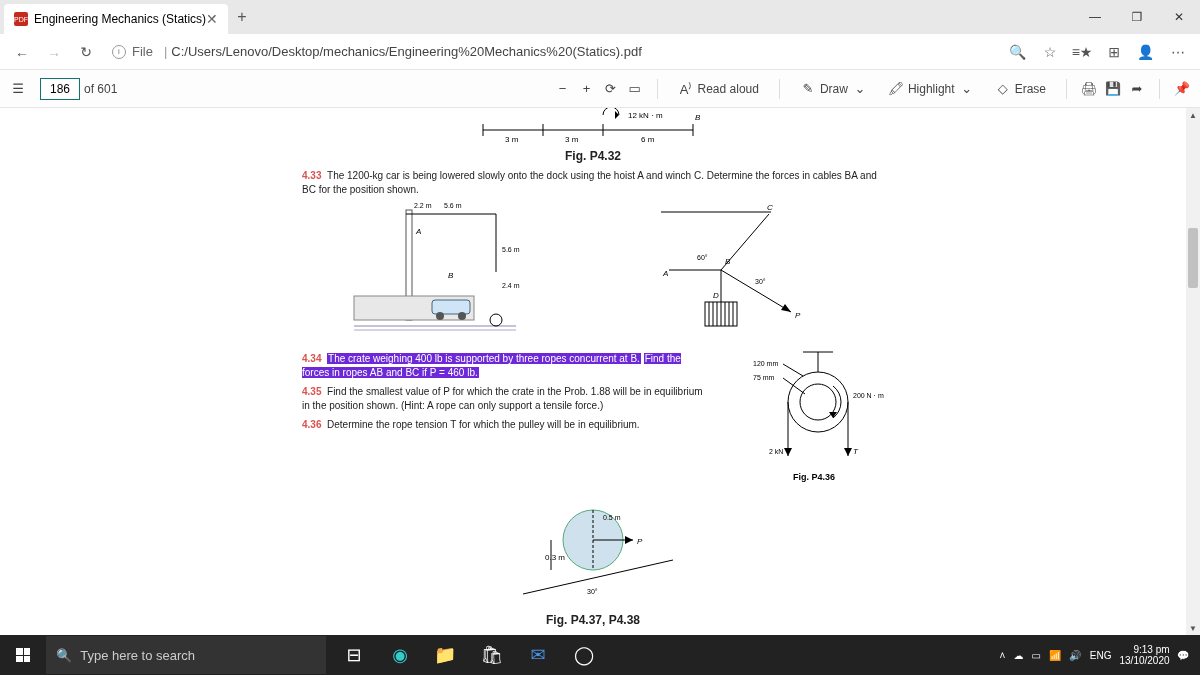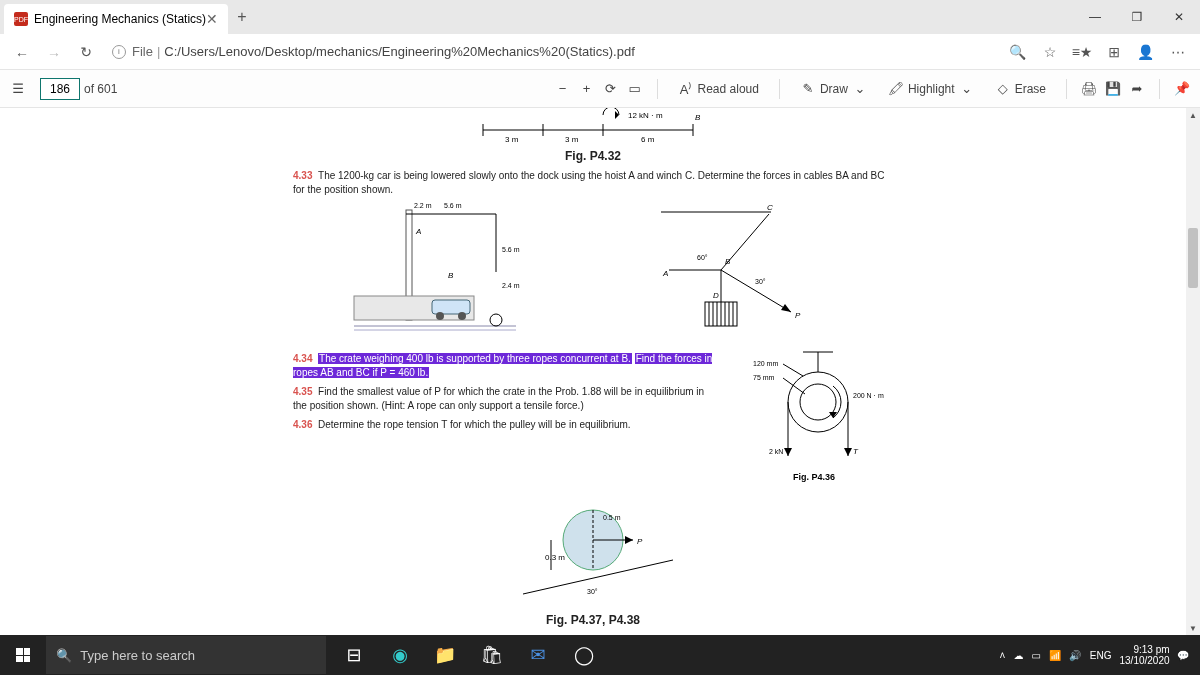--- a/index.html
+++ b/index.html
@@ -8,35 +8,35 @@
 .tab { background: #fff; height: 30px; margin-top: 4px; margin-left: 4px; display: flex; align-items: center; padding: 0 10px; border-radius: 4px 4px 0 0; min-width: 220px; font-size: 12px; }
 .tab .pdf-ico { width: 14px; height: 14px; background: #c42b1c; color: #fff; font-size: 7px; display: flex; align-items: center; justify-content: center; margin-right: 6px; border-radius: 2px; }
 .tab .close { margin-left: auto; font-size: 14px; color: #666; }
 .newtab { width: 28px; height: 28px; display: flex; align-items: center; justify-content: center; font-size: 16px; color: #555; }
 .win-controls { margin-left: auto; display: flex; }
 .win-btn { width: 42px; height: 34px; display: flex; align-items: center; justify-content: center; font-size: 12px; color: #333; }
 .addrbar { height: 36px; display: flex; align-items: center; padding: 0 8px; gap: 4px; border-bottom: 1px solid #e5e5e5; }
 .nav-ico { width: 28px; height: 28px; display: flex; align-items: center; justify-content: center; color: #555; font-size: 14px; }
 .addr { flex: 1; display: flex; align-items: center; font-size: 13px; color: #444; padding: 0 8px; }
 .addr .lock { color: #777; margin-right: 6px; font-size: 11px; border: 1px solid #999; border-radius: 50%; width: 14px; height: 14px; display: flex; align-items: center; justify-content: center; font-size: 8px; }
-.addr .file-label { color: #666; margin-right: 4px; }
+.addr .file-label { color: #666; margin-right: 11px; }
 .toolbar { height: 38px; background: #fdfdfd; border-bottom: 1px solid #e5e5e5; display: flex; align-items: center; padding: 0 10px; gap: 8px; font-size: 12px; color: #444; }
 .tb-btn { display: flex; align-items: center; gap: 4px; padding: 4px 6px; }
 .tb-ico { width: 16px; height: 16px; display: flex; align-items: center; justify-content: center; font-size: 13px; }
 .page-box { display: flex; align-items: center; gap: 4px; margin-left: 6px; }
 .page-box input { width: 40px; height: 22px; text-align: center; font-size: 12px; border: 1px solid #0f766e; }
 .sep { width: 1px; height: 20px; background: #ddd; margin: 0 6px; }
 .spacer { flex: 1; }
 .content { position: absolute; top: 108px; bottom: 40px; left: 0; right: 14px; background: #fff; overflow: hidden; }
 .scrollbar-v { position: absolute; right: 0; top: 108px; bottom: 40px; width: 14px; background: #f1f1f1; }
 .scroll-thumb { position: absolute; right: 2px; width: 10px; top: 120px; height: 60px; background: #c1c1c1; border-radius: 2px; }
 .scroll-arrow { position: absolute; right: 0; width: 14px; height: 14px; font-size: 8px; color: #555; display: flex; align-items: center; justify-content: center; }
 .page { width: 640px; margin: 0 auto; font-family: Georgia, serif; font-size: 10px; color: #222; position: relative; padding: 4px 20px; }
 .fig-label { text-align: center; font-weight: bold; font-size: 12px; margin: 3px 0; }
-.problem { margin: 6px 0; line-height: 1.35; }
+.problem { margin: 6px 9px; line-height: 1.35; }
 .problem .num { color: #d9534f; font-weight: bold; }
 .highlight { background: #6d28d9; color: #fff; padding: 0 1px; }
 .figs-row { display: flex; justify-content: space-around; margin: 4px 0; }
 .diagram-box { display: flex; align-items: center; justify-content: center; }
 .taskbar { position: absolute; bottom: 0; left: 0; right: 0; height: 40px; background: #222; display: flex; align-items: center; color: #fff; }
 .start { width: 46px; height: 40px; display: flex; align-items: center; justify-content: center; }
 .win-logo { display: grid; grid-template-columns: 1fr 1fr; grid-template-rows: 1fr 1fr; gap: 1px; width: 14px; height: 14px; }
 .win-logo div { background: #fff; }
 .search { display: flex; align-items: center; background: #333; height: 38px; padding: 0 10px; width: 280px; color: #ccc; font-size: 13px; gap: 8px; }
 .task-icons { display: flex; gap: 2px; margin-left: 6px; }

